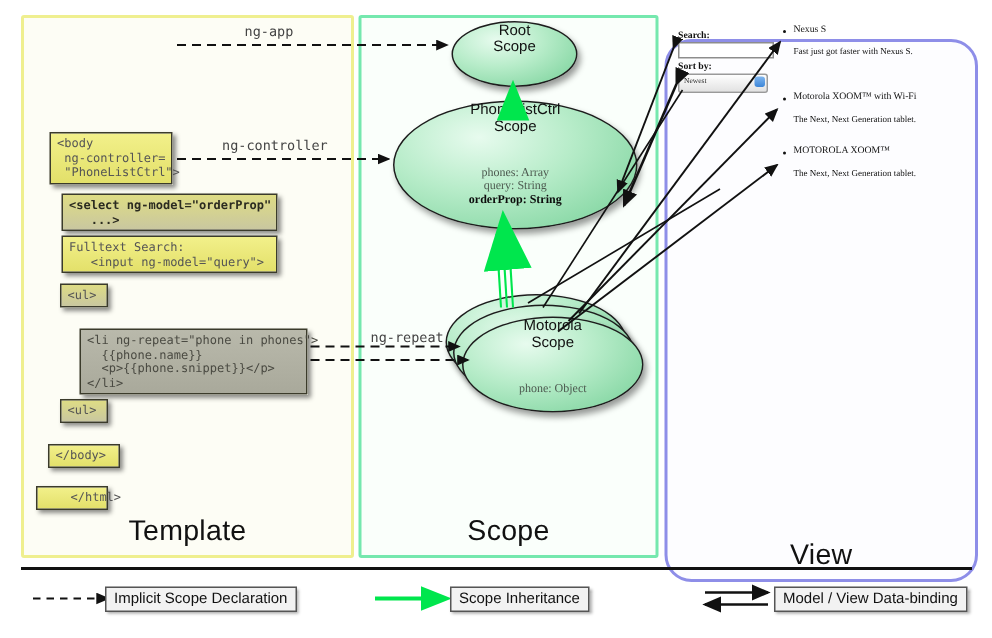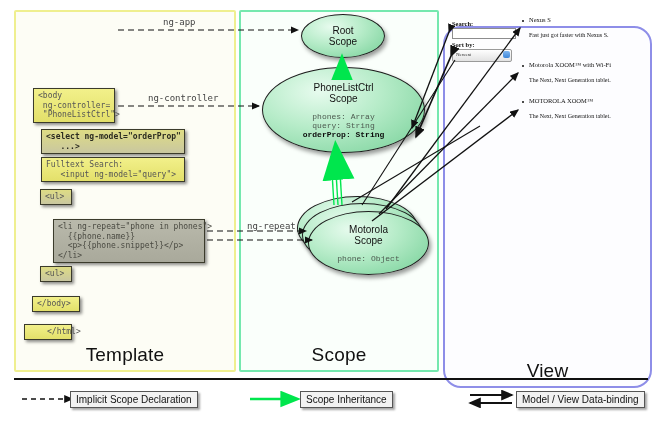--- a/index.html
+++ b/index.html
@@ -27,24 +27,24 @@
   .cb-bold{font-weight:bold;color:#2b2b20;}
 
   
   .arrow-label{position:absolute;font-family:"DejaVu Sans Mono","Liberation Mono",monospace;
                font-size:9px;color:#444;}
 
   
   .scope{position:absolute;border-radius:50%;border:1.4px solid #1d1d1d;
          background:radial-gradient(ellipse at 35% 28%, #e7fbee 0%, #b7ecc9 42%, #74cf96 100%);
          box-shadow:2px 3px 4px rgba(0,0,0,.4);
-         display:flex;flex-direction:column;align-items:center;justify-content:center;}
+         display:flex;flex-direction:column;align-items:center;justify-content:flex-start;}
   .scope .title{font-size:10px;color:#111;text-align:center;line-height:11px;}
-  .scope .props{font-family:Liberation Mono, monospace;
-                font-size:8px;line-height:9px;color:#4d5a50;text-align:center;margin-top:8px;}
+  .scope .props{font-family:Liberation Serif, serif;
+                font-size:8px;line-height:9px;color:#4d5a50;text-align:center;margin-top:20px;}
   .scope .props b{color:#0c0c0c;}
 
   
   .v-label{position:absolute;font-family:"Liberation Serif",serif;font-size:6.5px;
            font-weight:bold;color:#111;}
   .v-input{position:absolute;border:1px solid #8d8d8d;background:#fff;}
   .v-select{position:absolute;border:1px solid #9a9a9a;border-radius:2px;
             background:linear-gradient(180deg,#fefefe 0%,#e2e2e2 100%);
             font-family:"Liberation Serif",serif;font-size:5px;color:#222;
             padding-left:3px;line-height:9px;}

